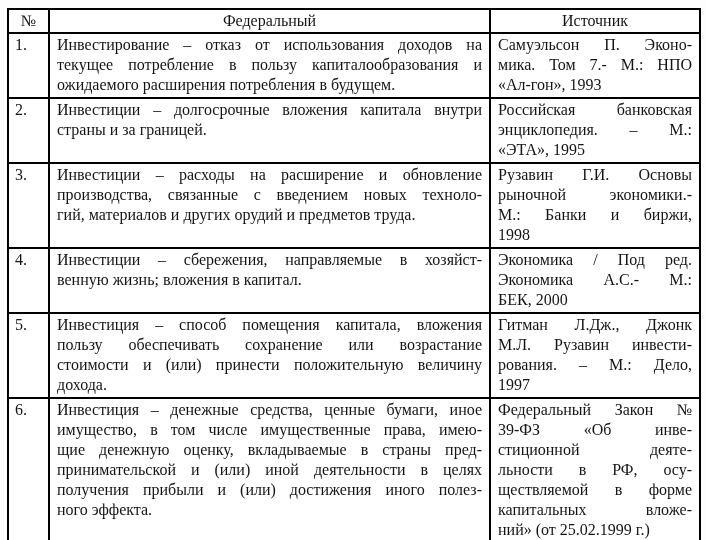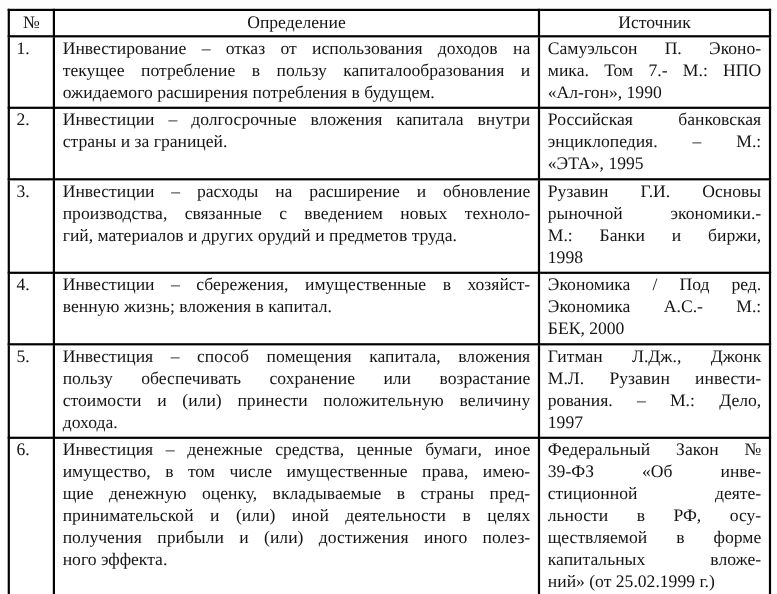--- a/index.html
+++ b/index.html
@@ -54,36 +54,36 @@
 <div class="page">
   <table class="def-table">
     <colgroup>
       <col class="c-num">
       <col class="c-def">
       <col class="c-src">
     </colgroup>
     <thead>
       <tr>
         <th>№</th>
-        <th>Определение</th>
+        <th>Федеральный</th>
         <th>Источник</th>
       </tr>
     </thead>
     <tbody>
         <tr>
           <td class="cell-num">1.</td>
           <td>
             <div class="ln">Инвестирование – отказ от использования доходов на</div>
             <div class="ln">текущее потребление в пользу капиталообразования и</div>
             <div class="ln last">ожидаемого расширения потребления в будущем.</div>
           </td>
           <td>
             <div class="ln">Самуэльсон П. Эконо-</div>
             <div class="ln">мика. Том 7.- М.: НПО</div>
-            <div class="ln last">«Ал-гон», 1990</div>
+            <div class="ln last">«Ал-гон», 1993</div>
           </td>
         </tr>
         <tr>
           <td class="cell-num">2.</td>
           <td>
             <div class="ln">Инвестиции – долгосрочные вложения капитала внутри</div>
             <div class="ln last">страны и за границей.</div>
           </td>
           <td>
             <div class="ln">Российская банковская</div>
@@ -101,21 +101,21 @@
           <td>
             <div class="ln">Рузавин Г.И. Основы</div>
             <div class="ln">рыночной экономики.-</div>
             <div class="ln">М.: Банки и биржи,</div>
             <div class="ln last">1998</div>
           </td>
         </tr>
         <tr>
           <td class="cell-num">4.</td>
           <td>
-            <div class="ln">Инвестиции – сбережения, имущественные в хозяйст-</div>
+            <div class="ln">Инвестиции – сбережения, направляемые в хозяйст-</div>
             <div class="ln last">венную жизнь; вложения в капитал.</div>
           </td>
           <td>
             <div class="ln">Экономика / Под ред.</div>
             <div class="ln">Экономика А.С.- М.:</div>
             <div class="ln last">БЕК, 2000</div>
           </td>
         </tr>
         <tr>
           <td class="cell-num">5.</td>

